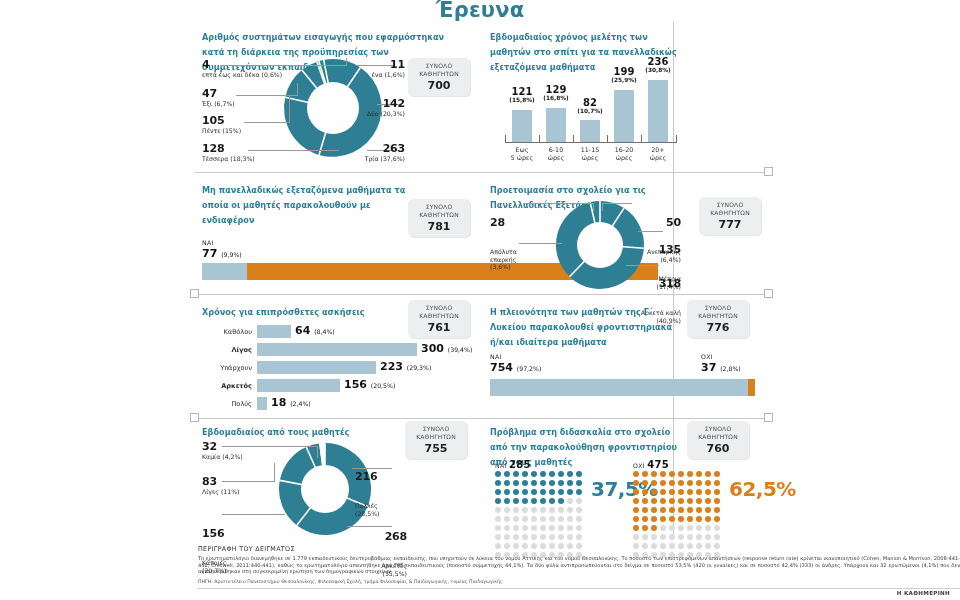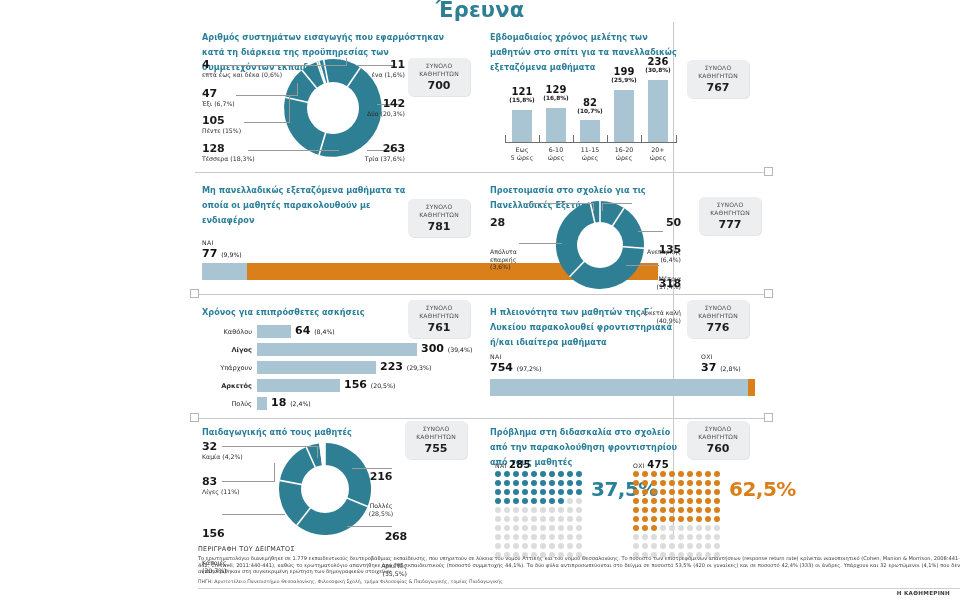--- a/index.html
+++ b/index.html
@@ -188,25 +188,20 @@
       </div>
       <div style="position:absolute; left:150px; top:112px; width:60px; text-align:right;">
         <div class="dnum">263</div>
         <div class="dlab">Τρία (37,6%)</div>
       </div>
     </div>
 
     <div class="panel" style="left:288px; top:0; width:287px; height:150px;">
       <div class="ptitle" style="position:absolute; left:7px; top:8px; width:200px;">Εβδομαδιαίος χρόνος μελέτης των μαθητών στο σπίτι για τα πανελλαδικώς εξεταζόμενα μαθήματα</div>
 
-      <div class="badge" style="left:204px; top:38px;">
-        <div class="b1">ΣΥΝΟΛΟ</div>
-        <div class="b1">ΚΑΘΗΓΗΤΩΝ</div>
-        <div class="b2">767</div>
-      </div>
 
       <div class="axis" style="left:22px; top:120px; width:172px; height:1px;"></div>
       <div class="axis" style="left:22px; top:113px; width:1px; height:8px;"></div>
       <div class="axis" style="left:56px; top:113px; width:1px; height:8px;"></div>
       <div class="axis" style="left:90px; top:113px; width:1px; height:8px;"></div>
       <div class="axis" style="left:124px; top:113px; width:1px; height:8px;"></div>
       <div class="axis" style="left:158px; top:113px; width:1px; height:8px;"></div>
       <div class="axis" style="left:193px; top:113px; width:1px; height:8px;"></div>
 
       <div class="vbar" style="left:29px; top:88px;  width:20px; height:32px;"></div>
@@ -392,21 +387,21 @@
         <span>(2,8%)</span>
       </div>
 
       <div class="yn-bar" style="left:7px; top:82px; width:265px;">
         <div class="yn-a" style="width:97.2%;"></div>
         <div class="yn-b" style="width:2.8%;"></div>
       </div>
     </div>
 
     <div class="panel" style="left:0; top:399px; width:478px; height:116px;">
-      <div class="ptitle" style="position:absolute; left:7px; top:4px; width:200px;">Παιδαγωγικής από τους μαθητές</div>
+      <div class="ptitle" style="position:absolute; left:7px; top:4px; width:200px;">Εβδομαδιαίος από τους μαθητές</div>
 
       <div class="badge" style="left:210px; top:0px;">
         <div class="b1">ΣΥΝΟΛΟ</div>
         <div class="b1">ΚΑΘΗΓΗΤΩΝ</div>
         <div class="b2">755</div>
       </div>
 
       <svg width="110" height="100" style="position:absolute; left:75px; top:18px;" viewBox="0 0 110 100">
         <g transform="translate(55,50)">
 
@@ -445,21 +440,21 @@
       </div>
       <div style="position:absolute; left:7px; top:54px;">
         <div class="dnum">83</div>
         <div class="dlab">Λίγες (11%)</div>
       </div>
       <div style="position:absolute; left:7px; top:87px; width:48px; white-space:pre-line;">
         <div class="dnum">156</div>
         <div class="dlab">Κάποιες
 (20,7%)</div>
       </div>
-      <div style="position:absolute; left:160px; top:30px; width:52px; text-align:center; white-space:pre-line;">
+      <div style="position:absolute; left:160px; top:30px; width:52px; text-align:left; white-space:pre-line;">
         <div class="dnum">216</div>
         <div class="dlab">Πολλές
 (28,5%)</div>
       </div>
       <div style="position:absolute; left:160px; top:90px; width:52px; text-align:right; white-space:pre-line;">
         <div class="dnum">268</div>
         <div class="dlab">Αρκετές
 (35,5%)</div>
       </div>
     </div>

